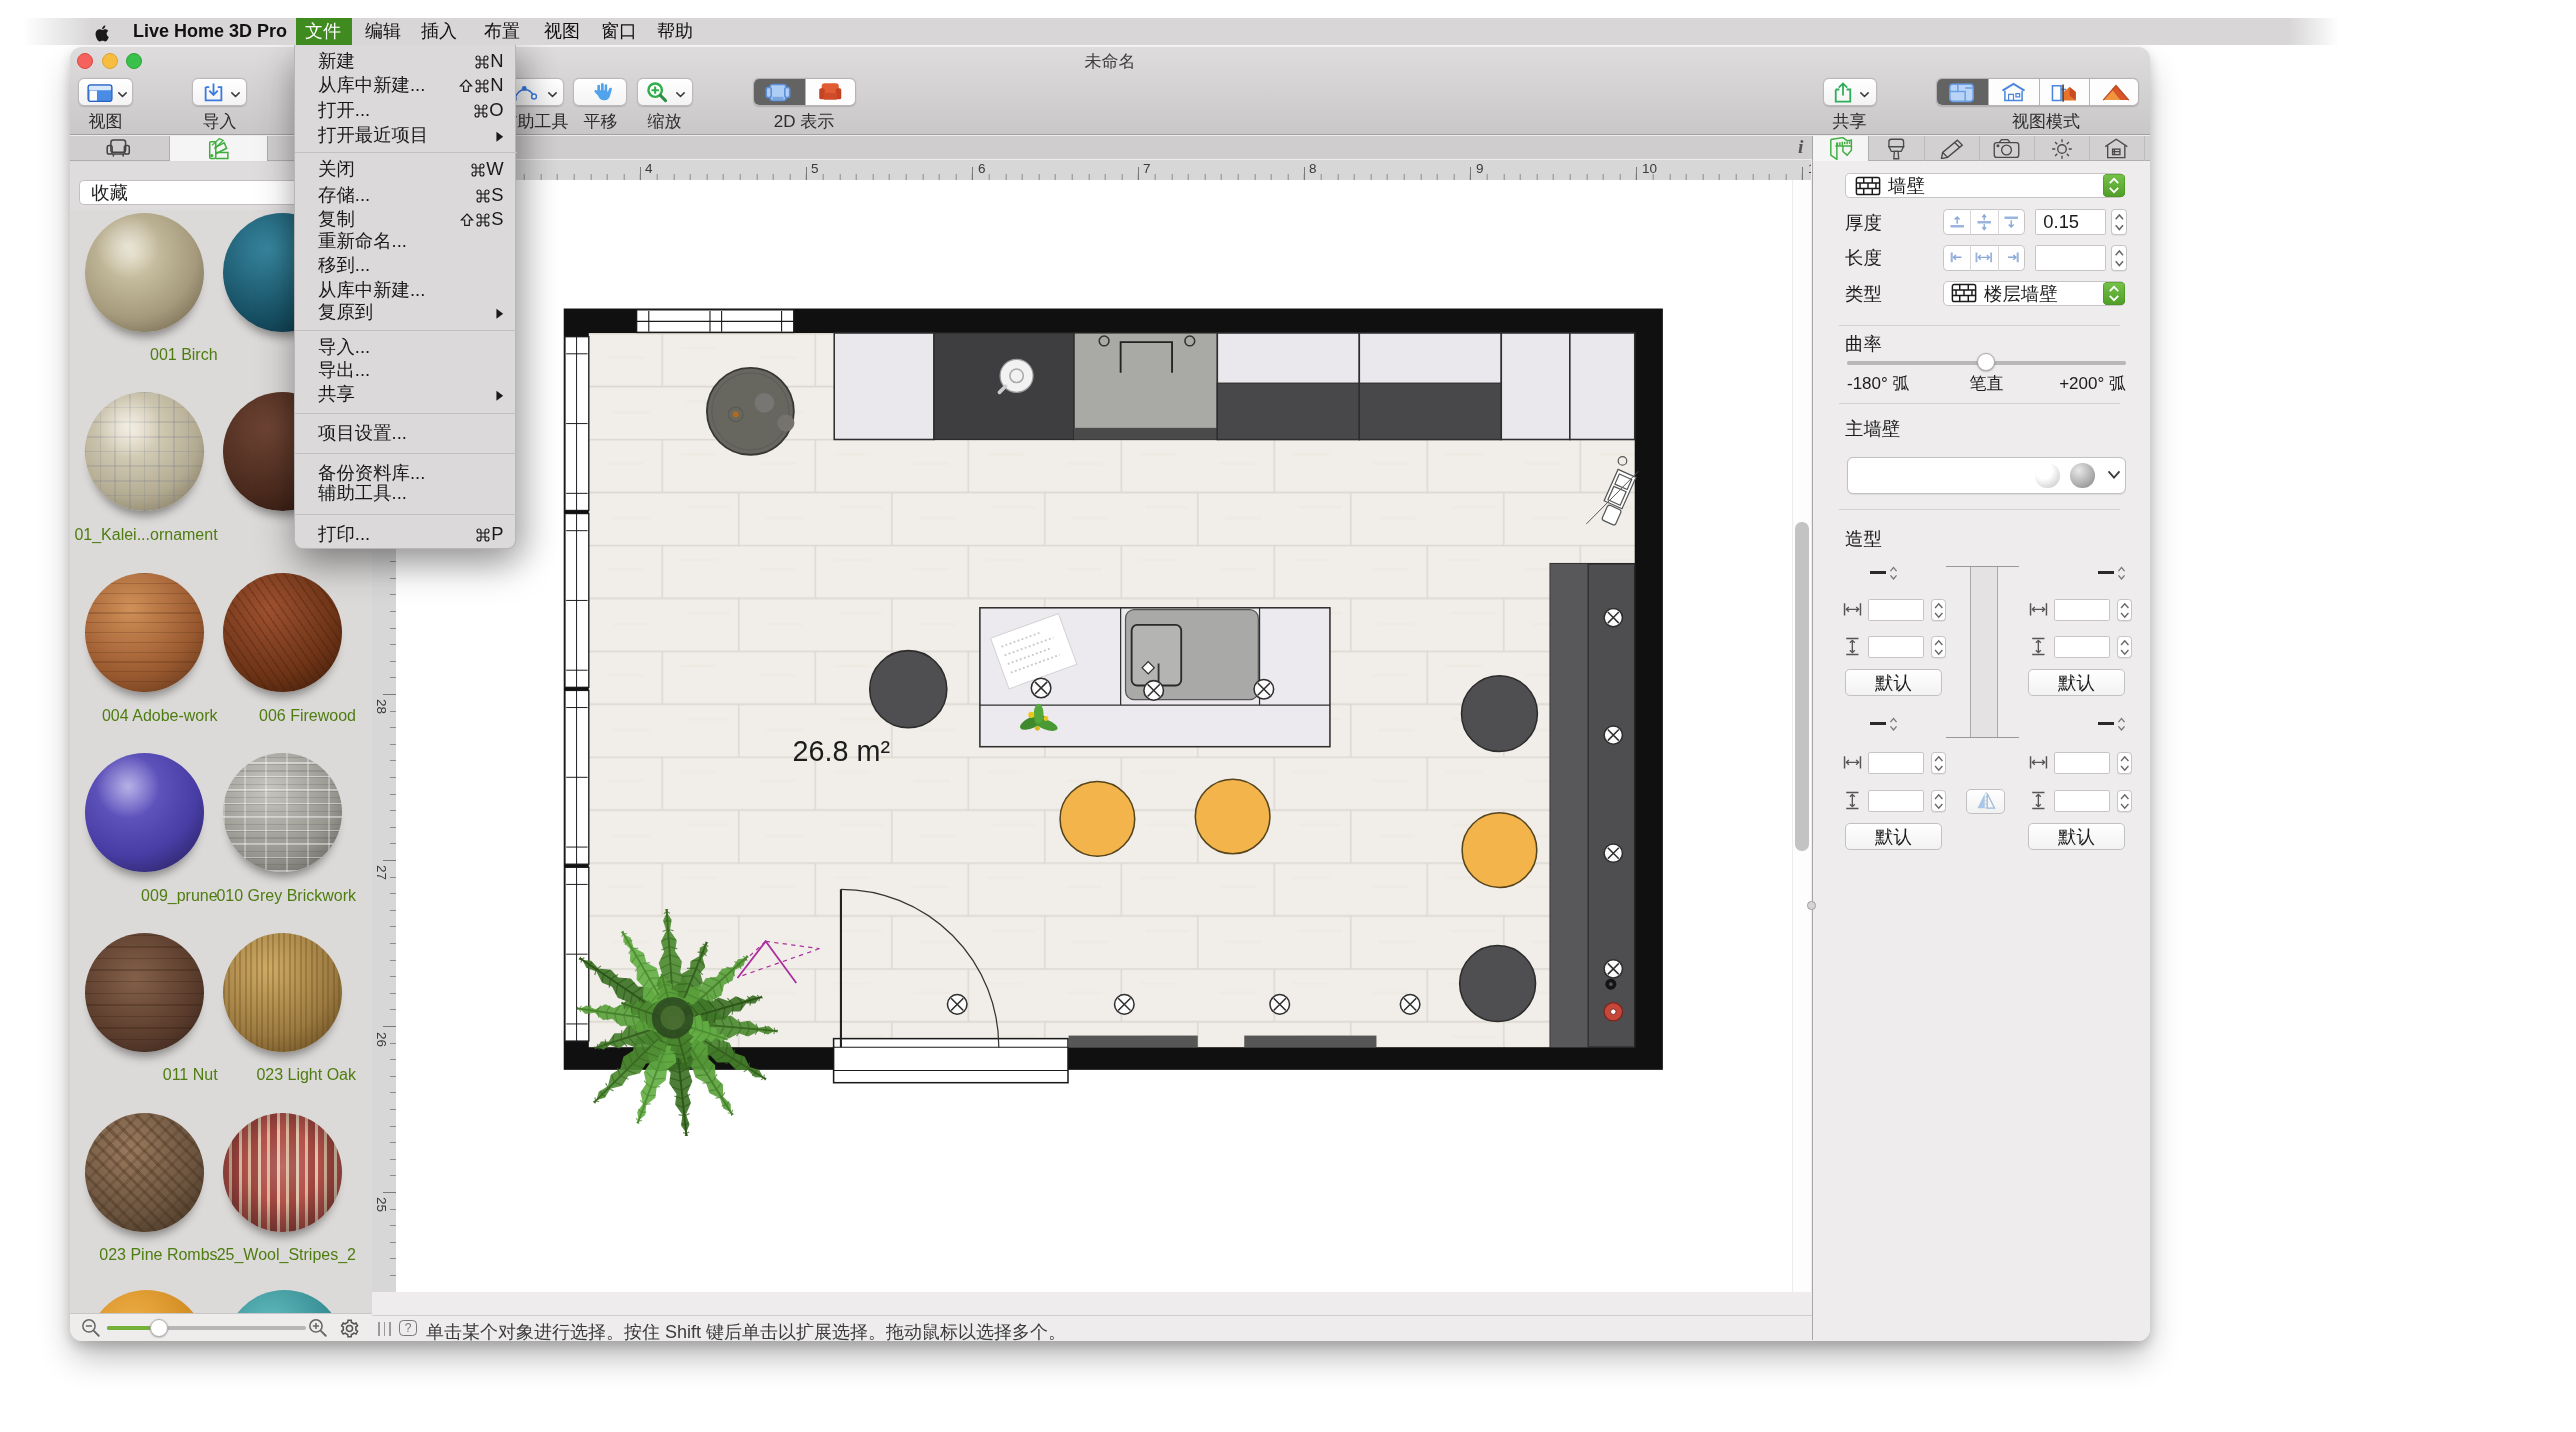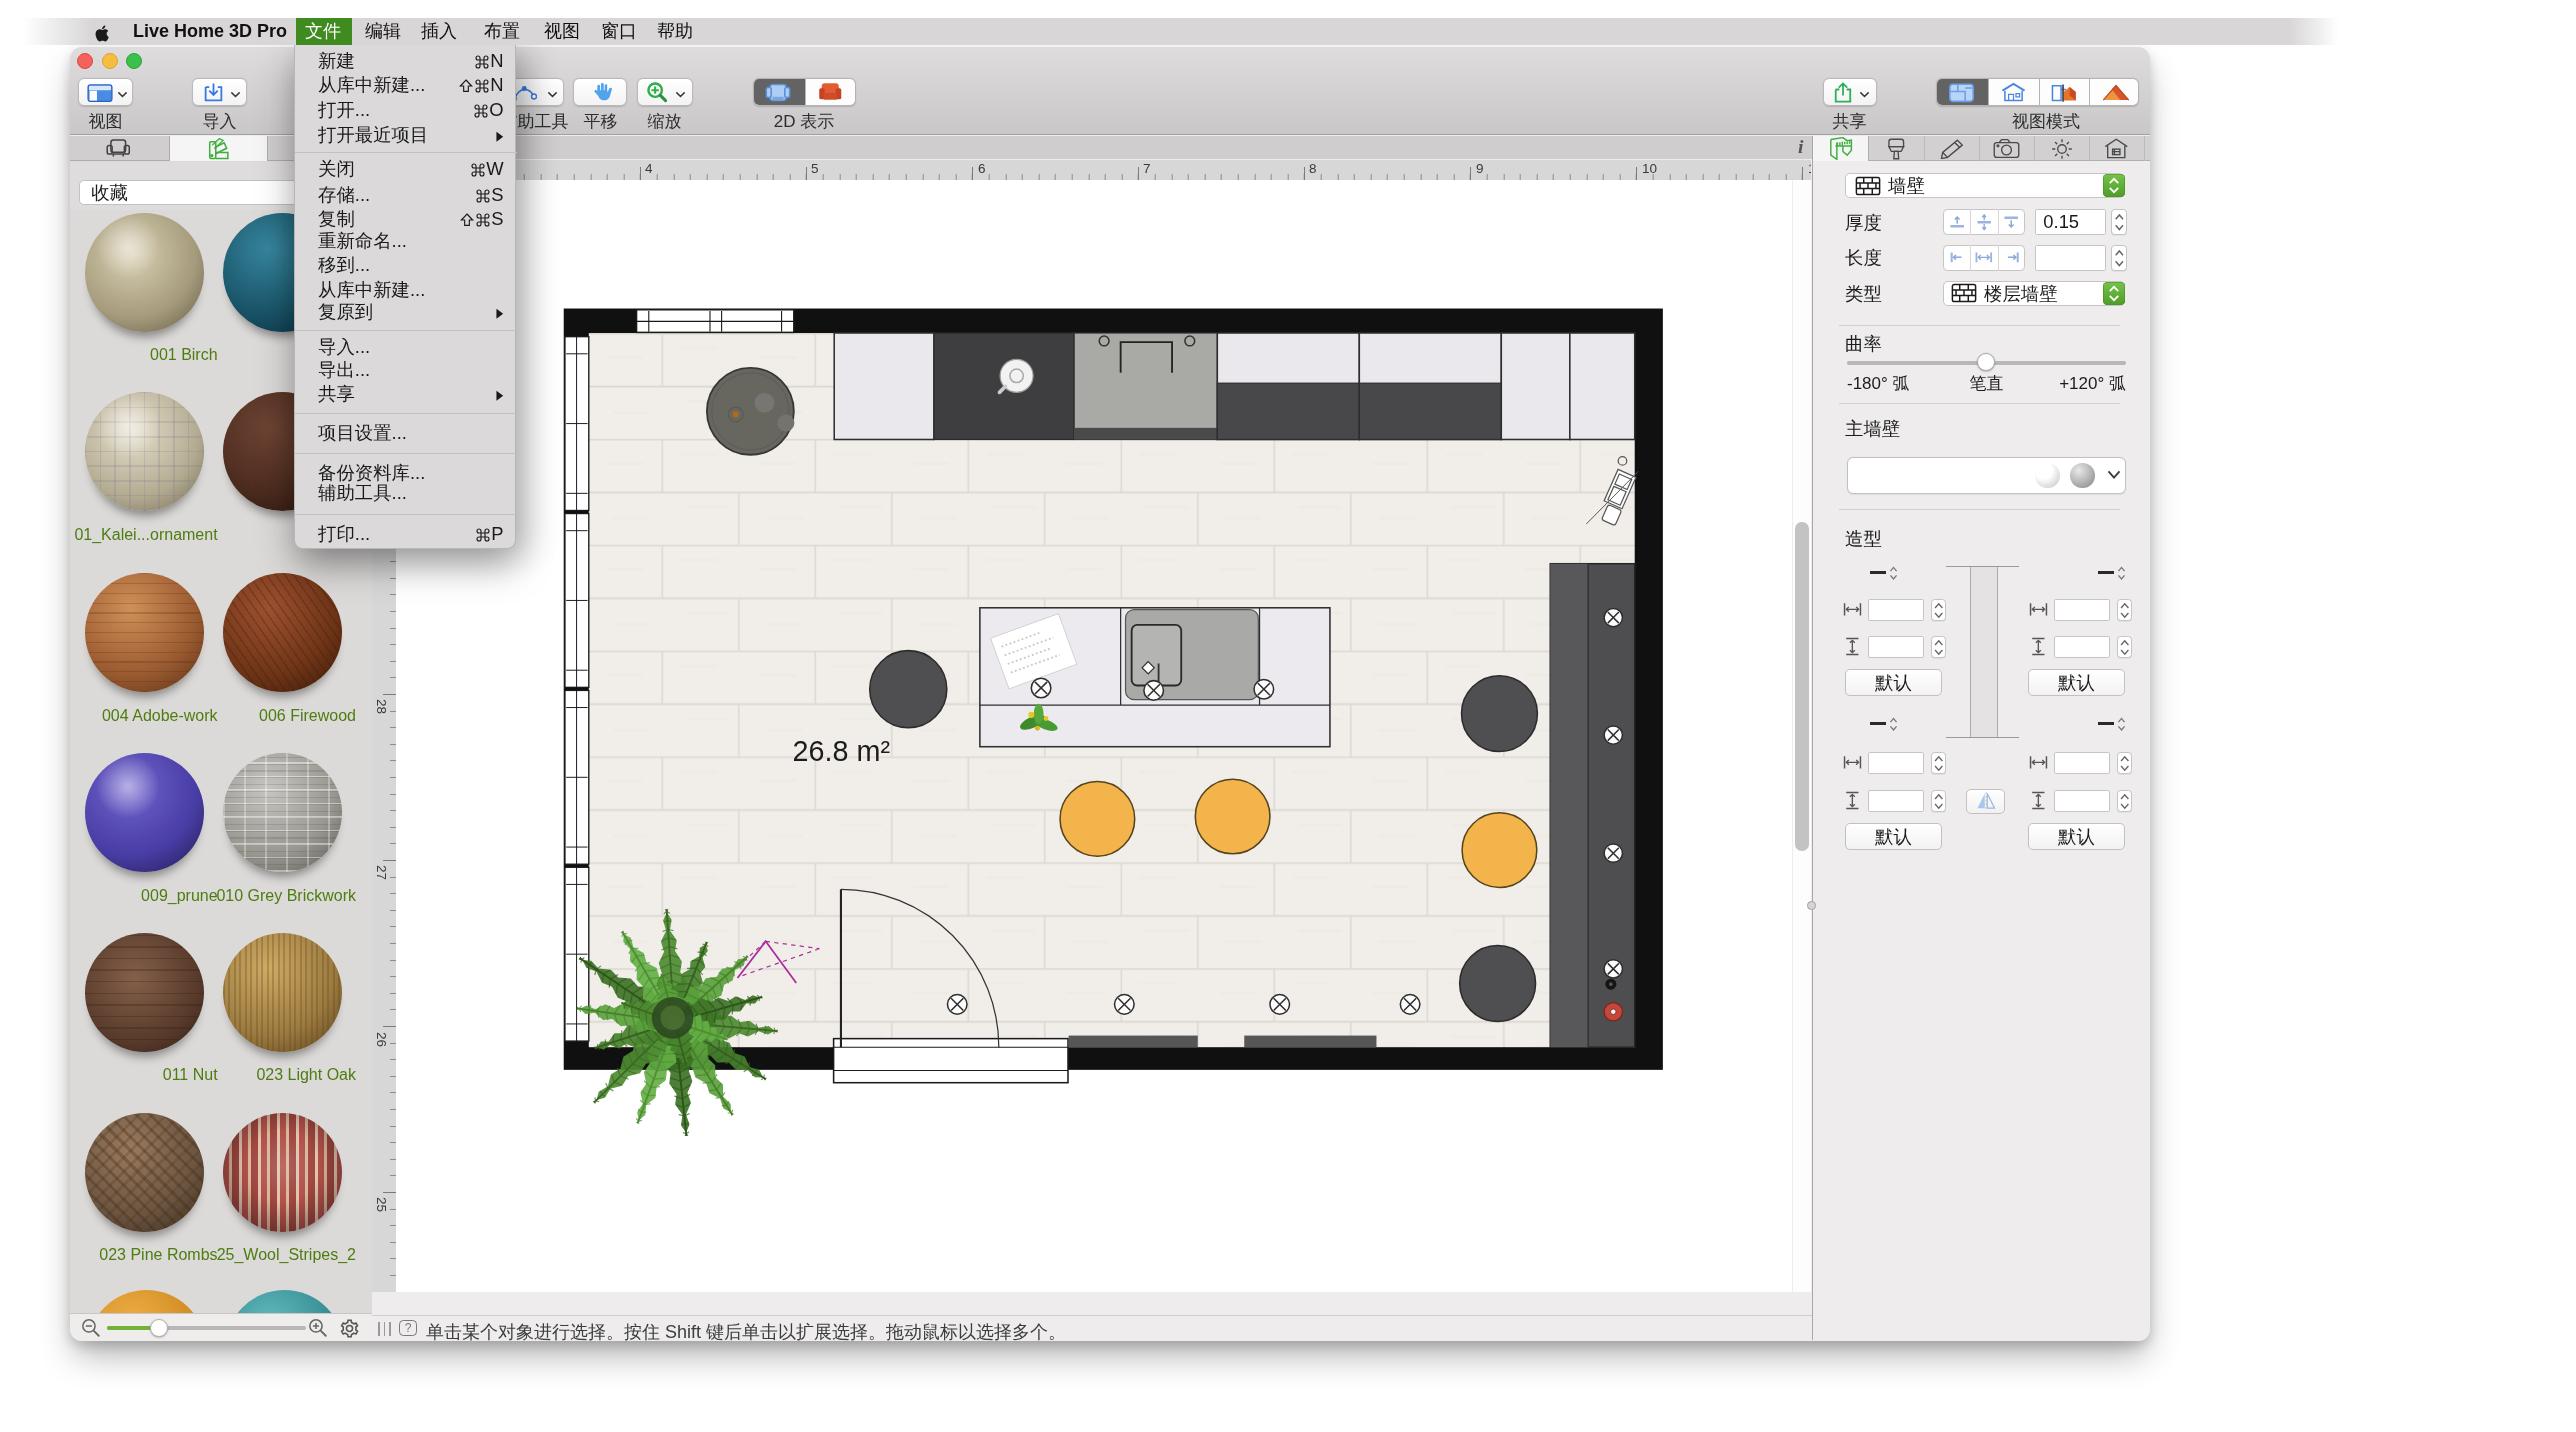--- a/index.html
+++ b/index.html
@@ -78,20 +78,21 @@
 <div class="mitem" style="left:657px">帮助</div>
 <div class="fadeL"></div>
       <div class="fadeR"></div>
 </div>
 <div id="win">
       <div id="winclip">
 <div id="toolbar">
 <div class="tl" style="left:7.3px;background:#f5615c;border:0.6px solid #dc4840"></div>
 <div class="tl" style="left:32px;background:#f6bd40;border:0.6px solid #dda32c"></div>
 <div class="tl" style="left:56px;background:#3ac14c;border:0.6px solid #2aa334"></div>
+<div id="title">未命名</div>
 <div class="tbtn" style="left:8px;width:55px"></div>
 <svg class="abs" style="left:16.5px;top:37px" width="26" height="18.4" viewBox="0 0 42 30">
             <rect x="1.5" y="1.5" width="39" height="27" rx="4" fill="#4a8ce4" stroke="#2a62c0" stroke-width="2"></rect>
             <rect x="3" y="3" width="36" height="7" rx="2" fill="#d8e7fa"></rect>
             <rect x="4" y="11" width="12" height="16" fill="#ffffff"></rect>
           </svg>
 <div class="abs" style="left:47px;top:42px"><svg width="11" height="7.3" viewBox="0 0 18 12">
               <polyline points="3,3 9,9 15,3" fill="none" stroke="#3c3c3c" stroke-width="2.6" stroke-linecap="round"></polyline>
             </svg></div>
 <div class="tlabel" style="left:4.9px;width:61px">视图</div>
@@ -624,21 +625,21 @@
 <div class="abs" style="left:290px;top:146px;width:22px;height:23px;border-radius:4.3px;background:linear-gradient(#76c24a,#4f9d28);box-shadow:inset 0 0 0 0.6px #459020"><svg width="22" height="23" viewBox="0 0 36 38">
               <polyline points="11,15 18,8 25,15" fill="none" stroke="#fff" stroke-width="3"></polyline>
               <polyline points="11,23 18,30 25,23" fill="none" stroke="#fff" stroke-width="3"></polyline>
             </svg></div>
 <div class="sep" style="top:189px"></div>
 <div class="rlab" style="left:32px;top:197px">曲率</div>
 <div class="abs" style="left:34px;top:225px;width:279px;height:3.7px;border-radius:1.8px;background:#b9b7b7"></div>
 <div class="abs" style="left:164px;top:217px;width:18.4px;height:18.4px;border-radius:50%;background:#fff;border:0.6px solid #aeacac;box-shadow:0 0.6px 1.8px rgba(0,0,0,0.35)"></div>
 <div class="abs" style="left:34px;top:236px;font-size:17px;color:#1c1c1c">-180° 弧</div>
 <div class="abs" style="left:143px;top:236px;width:61px;text-align:center;font-size:17px;color:#1c1c1c">笔直</div>
-<div class="abs" style="left:236px;top:236px;width:77px;text-align:right;font-size:17px;color:#1c1c1c">+120° 弧</div>
+<div class="abs" style="left:236px;top:236px;width:77px;text-align:right;font-size:17px;color:#1c1c1c">+200° 弧</div>
 <div class="sep" style="top:267px"></div>
 <div class="rlab" style="left:32px;top:282px">主墙壁</div>
 <div class="abs" style="left:34px;top:321px;width:279px;height:37px;background:#fff;border:0.6px solid #c2c0c0;border-radius:6.1px;box-shadow:0 0.6px 1.2px rgba(0,0,0,0.08)"></div>
 <div class="abs" style="left:222px;top:327px;width:24.5px;height:24.5px;border-radius:50%;background:radial-gradient(circle at 35% 30%, #ffffff 35%, #d8d8d8 75%, #b8b8b8)"></div>
 <div class="abs" style="left:257px;top:327px;width:24.5px;height:24.5px;border-radius:50%;background:radial-gradient(circle at 35% 30%, #e8e8e8, #a8a8a8 65%, #7e7e7e)"></div>
 <svg class="abs" style="left:293px;top:333px" width="16" height="11" viewBox="0 0 26 18">
             <polyline points="4,4 13,14 22,4" fill="none" stroke="#3a3a3a" stroke-width="3"></polyline>
           </svg>
 <div class="sep" style="top:373px"></div>
 <div class="rlab" style="left:32px;top:392px">造型</div>

